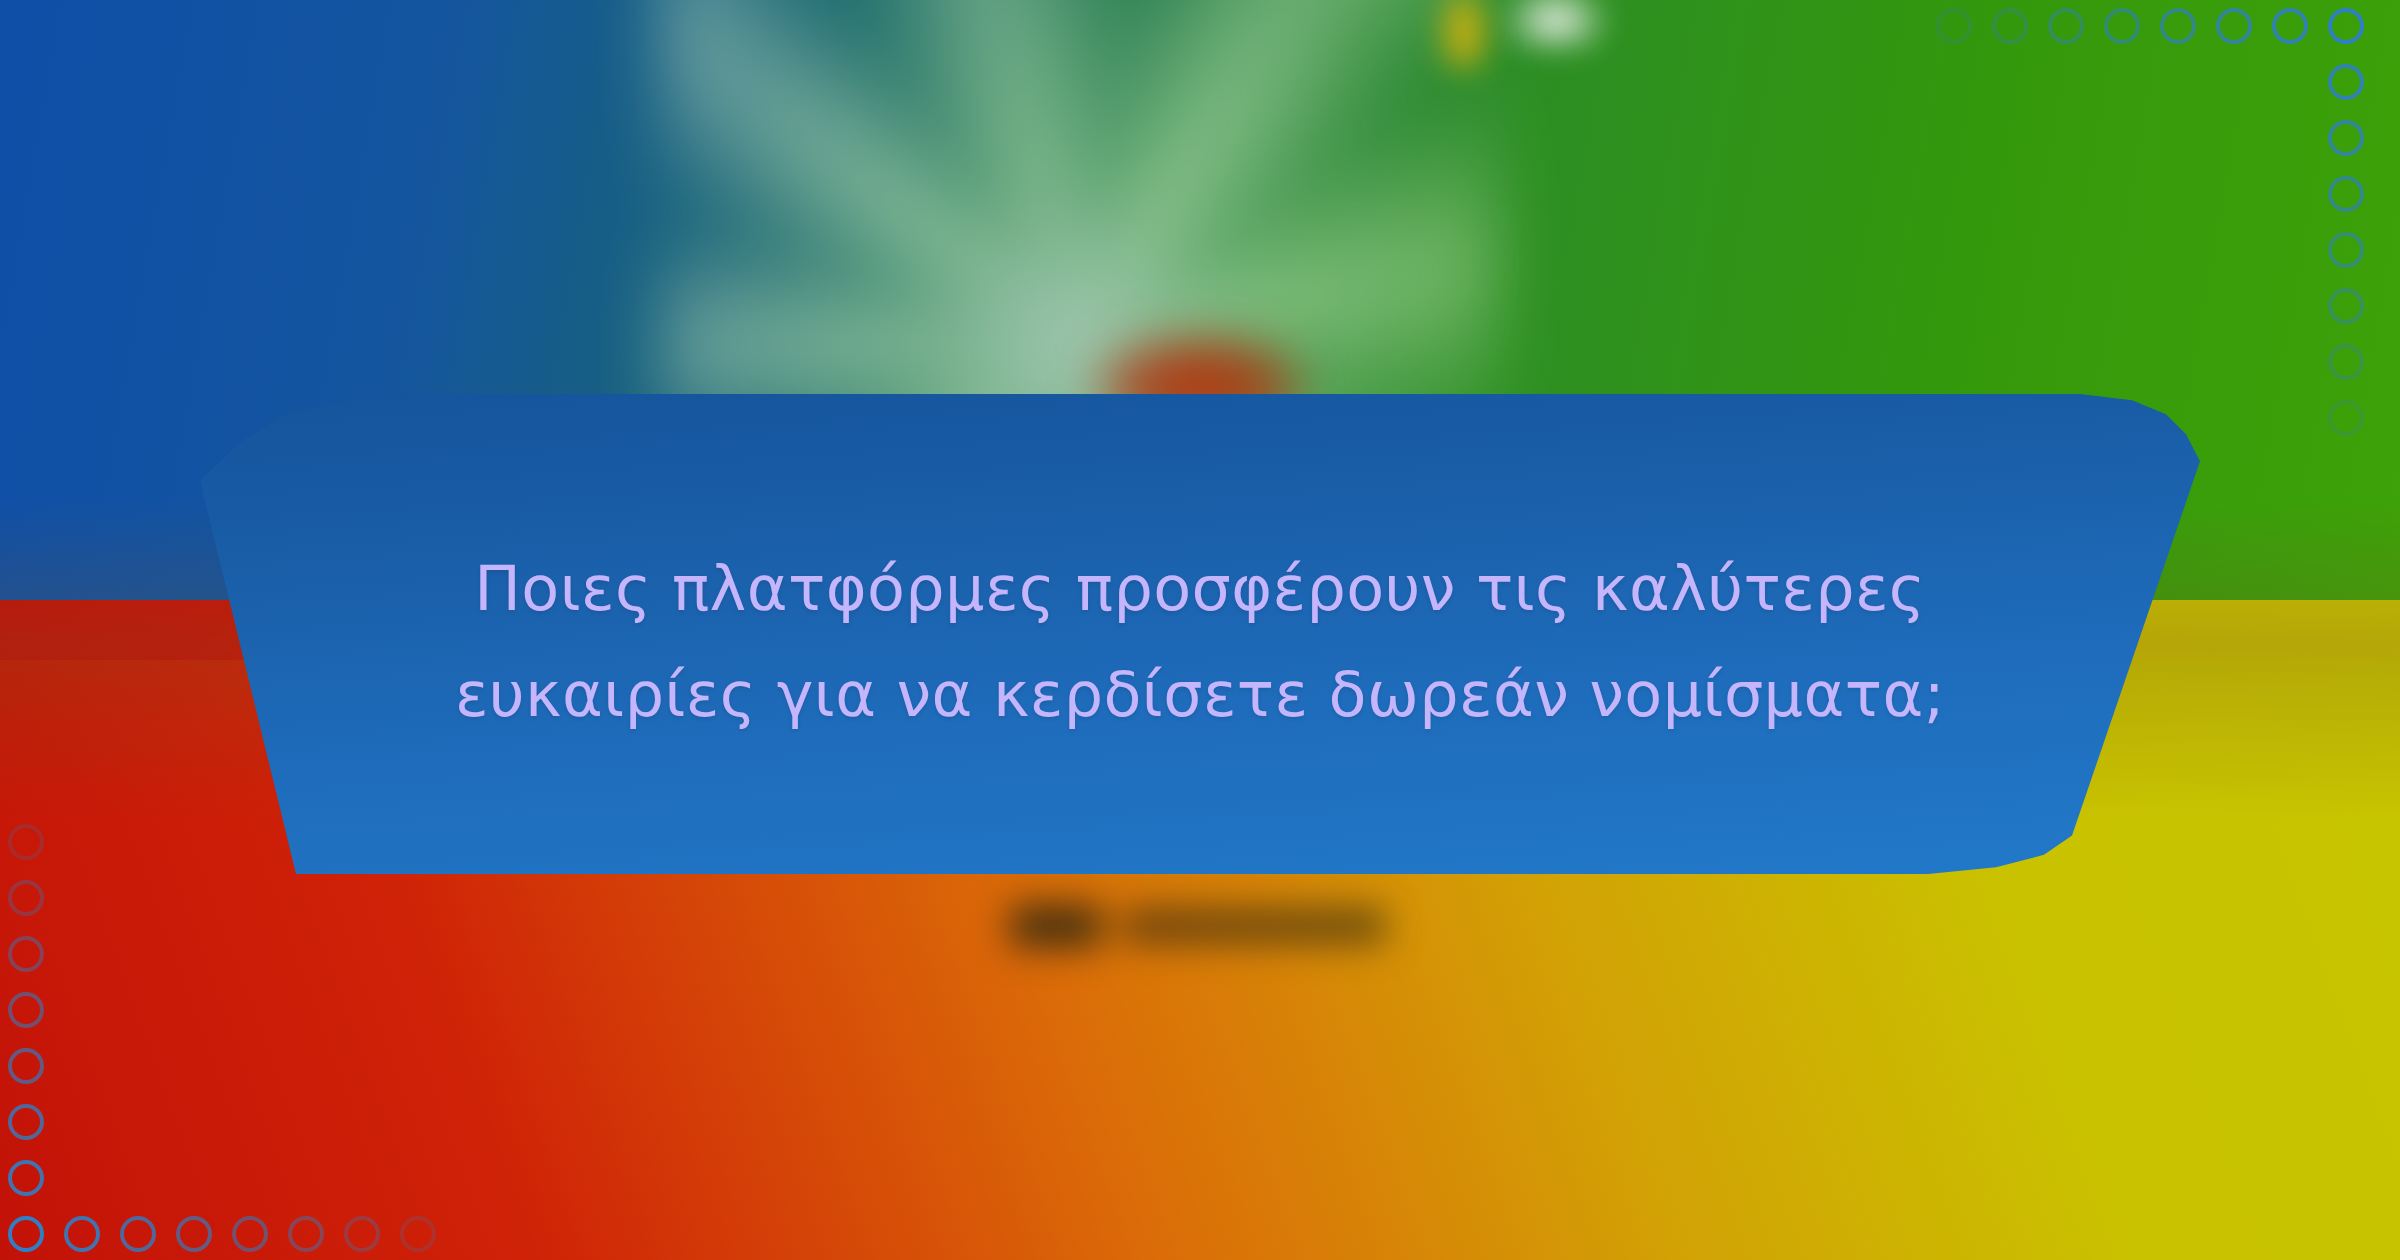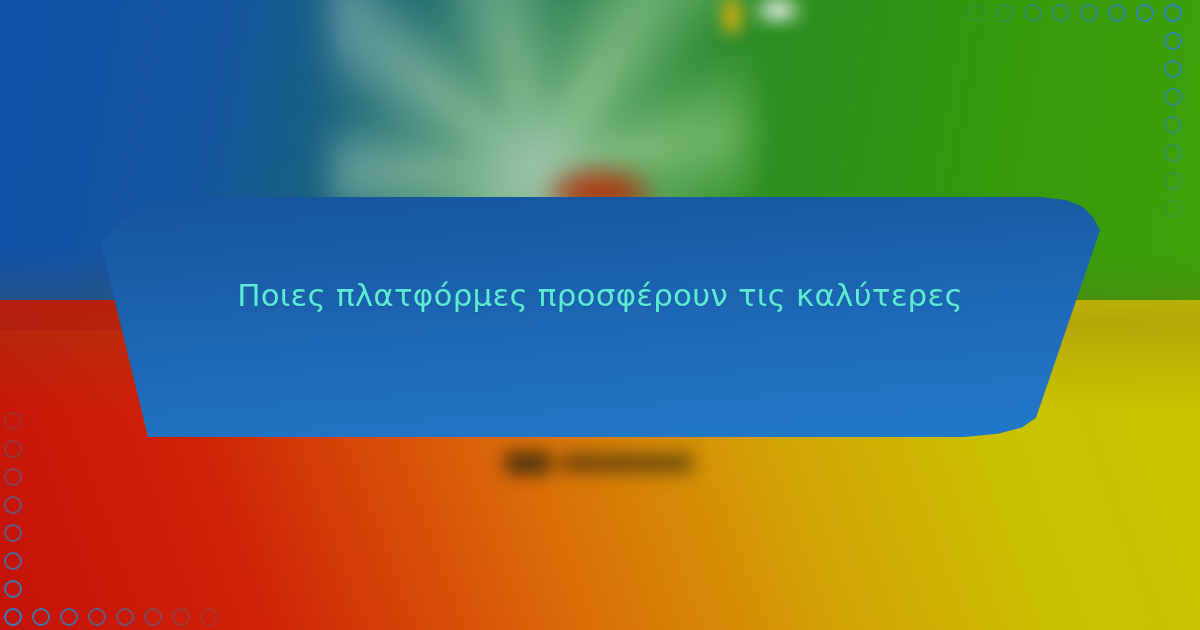--- a/index.html
+++ b/index.html
@@ -77,21 +77,21 @@
   .card-shape{position:absolute;inset:0;
     background:linear-gradient(176deg,#14549c 0%,#1a5ea8 28%,#1e6cbb 62%,#2279c9 100%);
     clip-path:polygon(
       4.8% 100%, 0% 18%,
       2.0% 10.0%, 4.2% 4.4%, 7.4% 1.2%, 11.0% 0%,
       94.0% 0%, 96.6% 1.3%, 98.3% 4.2%, 99.3% 8.4%, 100% 14%,
       93.6% 92.0%, 92.2% 96.0%, 89.8% 98.6%, 86.4% 100%);
     filter:drop-shadow(0 6px 16px rgba(0,0,0,.18));
   }
   .card-text{position:absolute;left:0;right:0;top:72px;text-align:center;
-    color:#5eead4;font-size:31px;line-height:53px;letter-spacing:.2px;
+    color:#c4b5fd;font-size:31px;line-height:53px;letter-spacing:.2px;
     font-weight:400;padding:0 118px;box-sizing:border-box;
     text-shadow:0 1px 2px rgba(0,0,0,.10);
   }
   .card-text .line{display:block;white-space:nowrap;}
 </style>
 </head>
 <body>
 
 <div id="stage">
 
@@ -142,16 +142,17 @@
       <div class="dot" style="left: 4px; top: 496px; border-color: rgb(47, 127, 198); opacity: 0.54;"></div>
       <div class="dot" style="left: 4px; top: 468px; border-color: rgb(47, 127, 198); opacity: 0.425;"></div>
       <div class="dot" style="left: 4px; top: 440px; border-color: rgb(47, 127, 198); opacity: 0.31;"></div>
       <div class="dot" style="left: 4px; top: 412px; border-color: rgb(47, 127, 198); opacity: 0.195;"></div>
     </div>
 
   <div class="card-wrap">
     <div class="card-shape"></div>
     <div class="card-text">
       <span class="line">Ποιες πλατφόρμες προσφέρουν τις καλύτερες</span>
+      <span class="line">ευκαιρίες για να κερδίσετε δωρεάν νομίσματα;</span>
     </div>
   </div>
 
 </div>
 
 </body></html>

